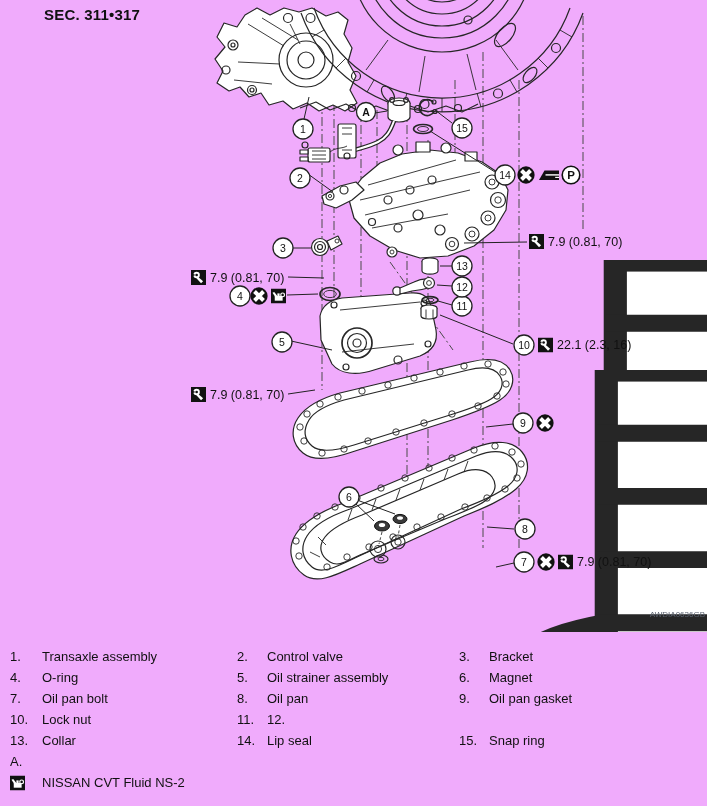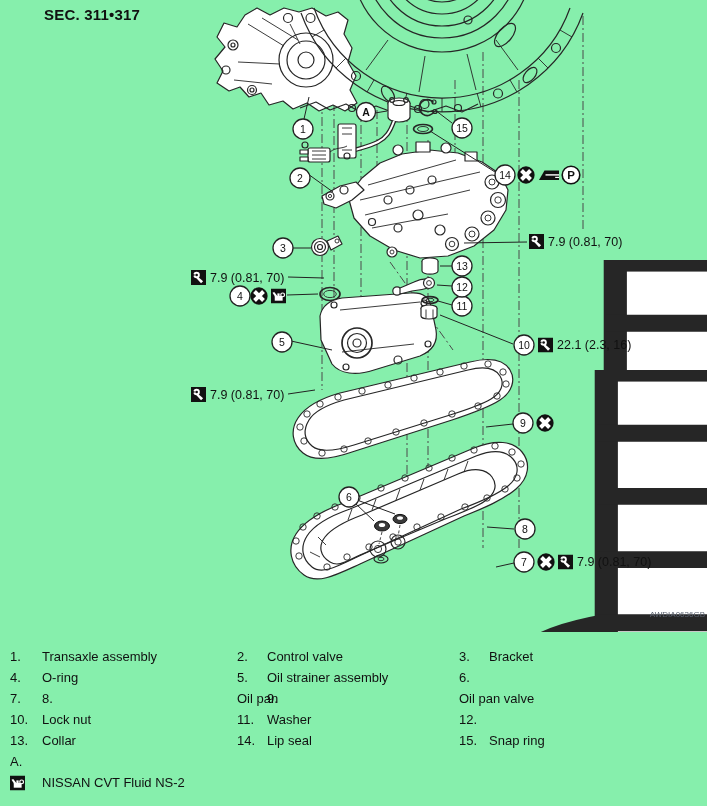--- a/index.html
+++ b/index.html
@@ -1,17 +1,17 @@
 <!DOCTYPE html>
 <html><head>
 <meta charset="utf-8">
 <style>
   html,body{margin:0;padding:0;background:#fff;width:707px;height:806px;overflow:hidden;
     font-family:"Liberation Sans",sans-serif;color:#111;}
-  .page{position:relative;width:707px;height:806px;background:#86efac;}
+  .page{position:relative;width:707px;height:806px;background:#f0abfc;}
   .sec-title{position:absolute;left:44px;top:6px;font-size:15px;font-weight:bold;letter-spacing:.2px;}
   .fig{position:absolute;left:0;top:0;}
   
   .p  {fill:#fff;stroke:#262626;stroke-width:1.2;stroke-linejoin:round;}
   .pn {fill:none;stroke:#262626;stroke-width:1.2;stroke-linejoin:round;}
   .pt {fill:none;stroke:#262626;stroke-width:1.7;}
   .th {fill:none;stroke:#262626;stroke-width:.9;}
   .dd {fill:none;stroke:#4a4a4a;stroke-width:1;stroke-dasharray:9 3 2 3;}
   .ds {fill:none;stroke:#4a4a4a;stroke-width:1;stroke-dasharray:3 2.5;}
   .ld {stroke:#222;stroke-width:1;fill:none;}
@@ -461,33 +461,34 @@
       <span class="llab">Control valve</span>
       <span class="lnum">3.</span>
       <span class="llab">Bracket</span>
     </div>
     <div class="lrow">
       <span class="lnum">4.</span>
       <span class="llab">O-ring</span>
       <span class="lnum">5.</span>
       <span class="llab">Oil strainer assembly</span>
       <span class="lnum">6.</span>
+      <span class="llab">Magnet</span>
     </div>
     <div class="lrow">
       <span class="lnum">7.</span>
+      <span class="llab">Oil pan bolt</span>
       <span class="lnum">8.</span>
       <span class="llab">Oil pan</span>
       <span class="lnum">9.</span>
-      <span class="llab">Oil pan valve</span>
+      <span class="llab">Oil pan gasket</span>
     </div>
     <div class="lrow">
       <span class="lnum">10.</span>
       <span class="llab">Lock nut</span>
       <span class="lnum">11.</span>
-      <span class="llab">Washer</span>
       <span class="lnum">12.</span>
     </div>
     <div class="lrow">
       <span class="lnum">13.</span>
       <span class="llab">Collar</span>
       <span class="lnum">14.</span>
       <span class="llab">Lip seal</span>
       <span class="lnum">15.</span>
       <span class="llab">Snap ring</span>
     </div>

